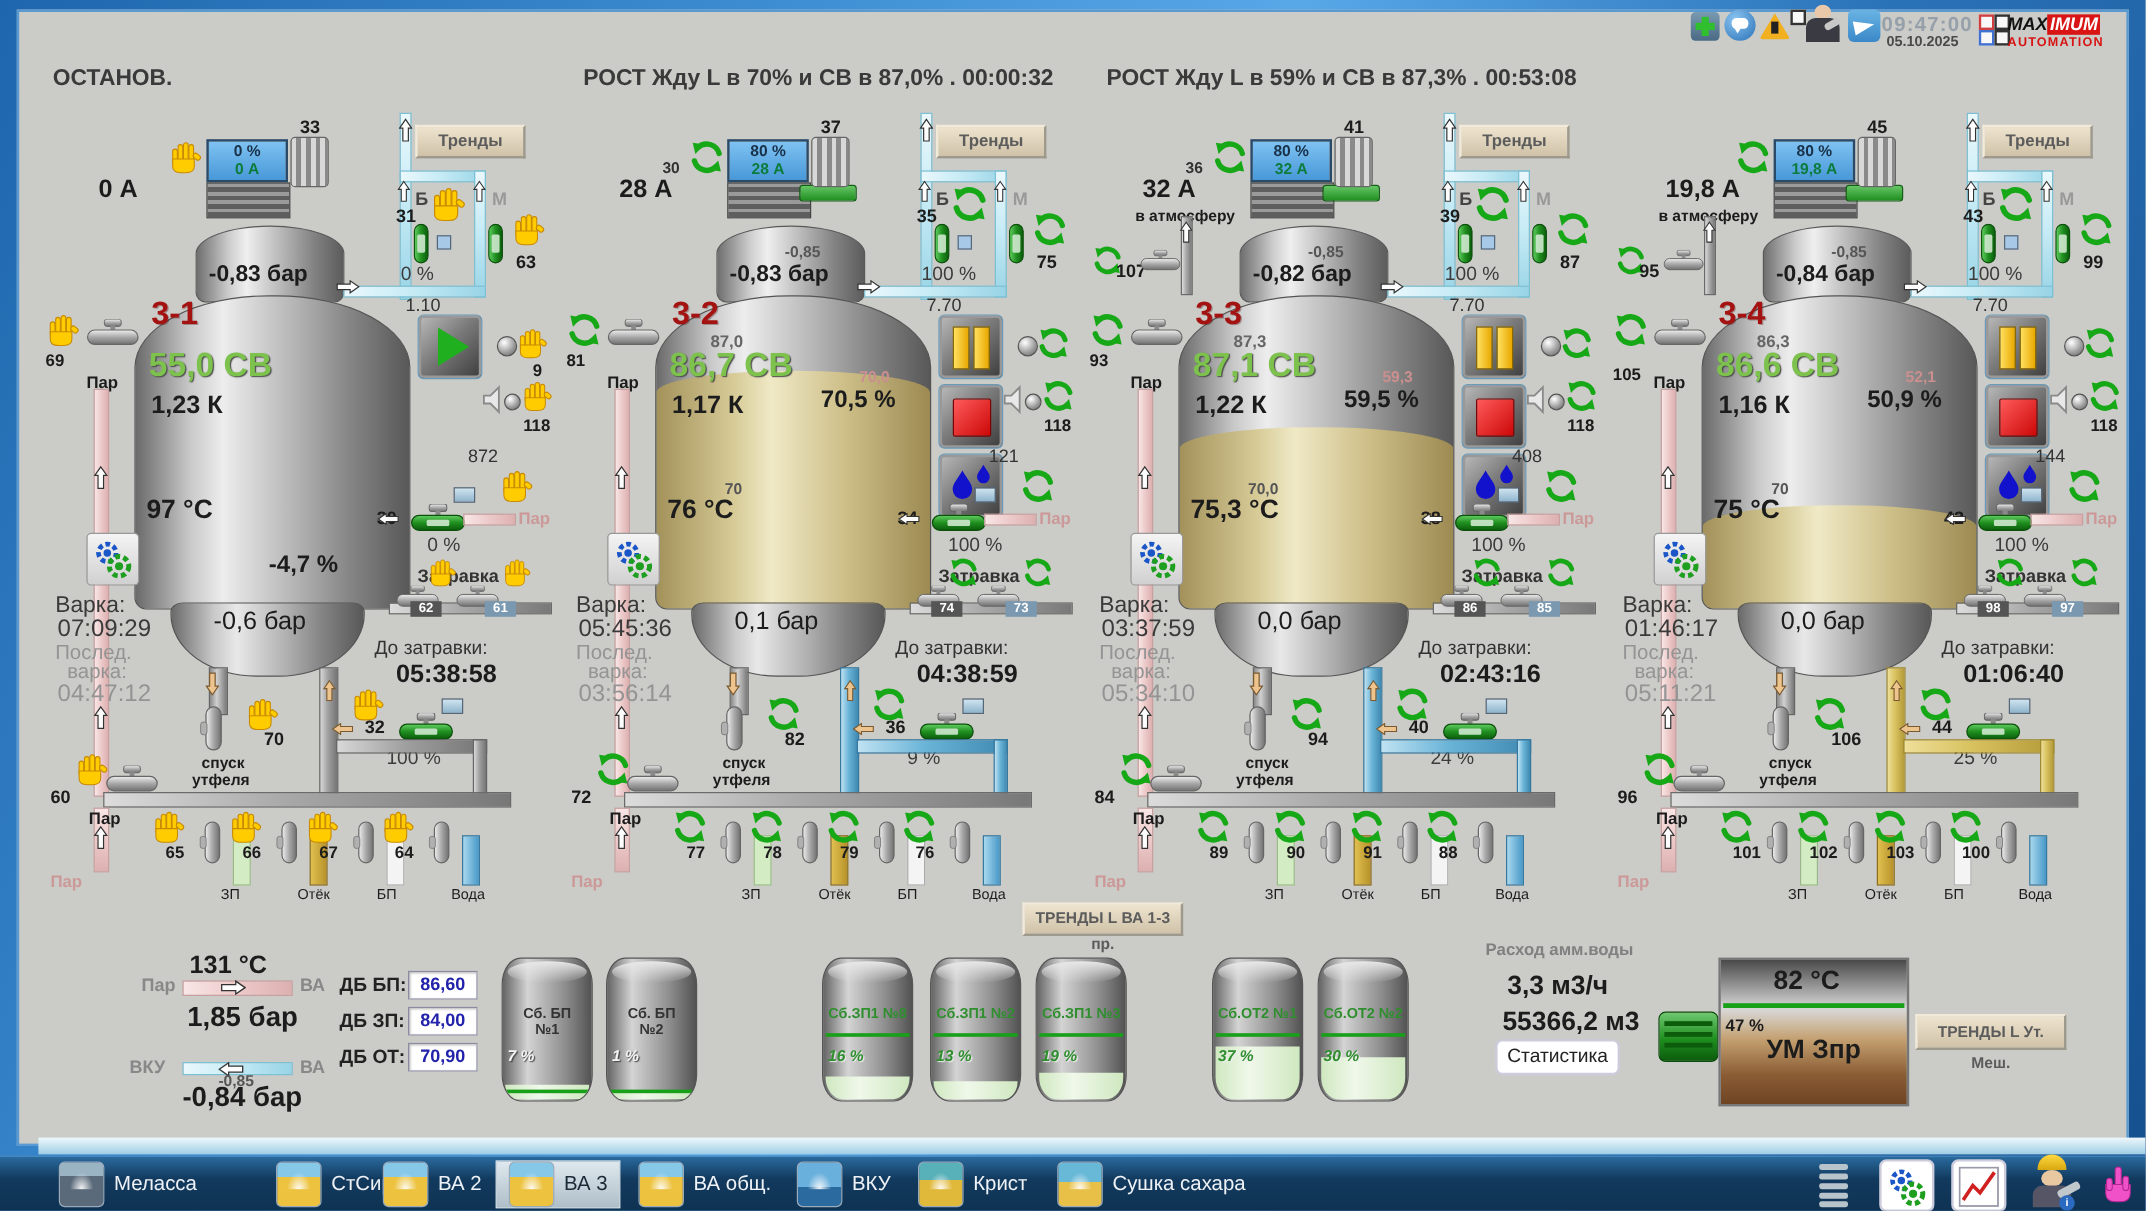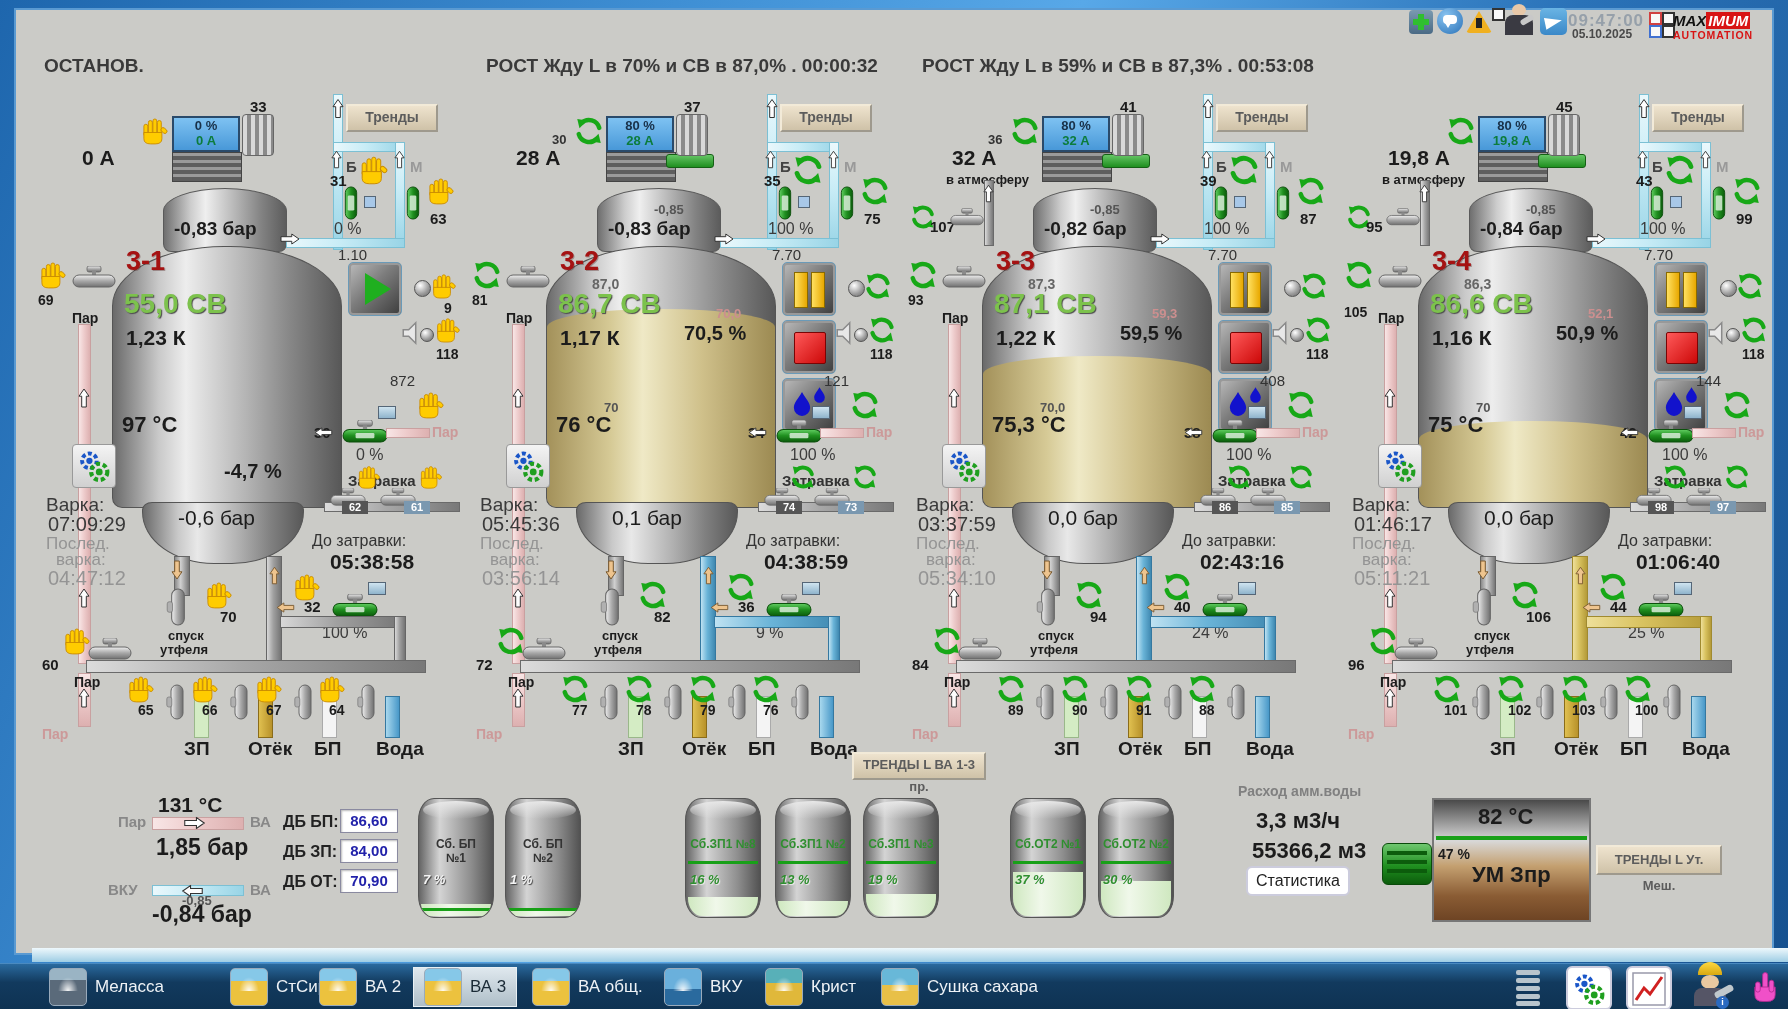--- a/index.html
+++ b/index.html
@@ -82,21 +82,21 @@
   .pbar{position:absolute;top:9px;width:12px;height:34px;background:linear-gradient(90deg,#ffe060,#e8a800);border:1px solid #8a6a00}
   .stopsq{position:absolute;left:11px;top:11px;width:30px;height:30px;background:linear-gradient(135deg,#ff5a5a,#cc0808);border:1px solid #7a0404;border-radius:2px}
   .varka-l{font-size:19px;color:#3a3a3a}
   .varka-v{font-size:20px;color:#3a3a3a}
   .gray-l{font-size:17px;color:#949494}
   .gray-v{font-size:20px;color:#949494}
   .zatr-l{font-weight:bold;font-size:15px;color:#333}
   .dz-l{font-size:16px;color:#333}
   .dz-v{font-weight:bold;font-size:21px}
   .spusk-l{font-weight:bold;font-size:13px}
-  .out-l{font-weight:bold;font-size:19px}
+  .out-l{font-weight:normal;font-size:12px}
   .zvbox{position:absolute;width:26px;height:13px;font-weight:bold;font-size:11px;color:#fff;text-align:center;line-height:13px}
   .sdisp{position:absolute;width:16px;height:11px;background:linear-gradient(180deg,#cfe4f0,#8fb4cc);border:1px solid #567}
   .circ{position:absolute;border-radius:50%;background:radial-gradient(circle at 35% 30%,#fff,#9a9a9a 60%,#666);border:1px solid #555}
   
   .dbbox{position:absolute;width:56px;height:22px;background:#fff;border:1px solid #8a8aa0;box-shadow:inset 1px 1px 2px #bbb;font-weight:bold;font-size:15px;color:#2222aa;text-align:center;line-height:22px}
   .dblabel{position:absolute;font-weight:bold;font-size:16px;color:#222}
   .tank{position:absolute;top:798px;width:74px;height:118px;background:linear-gradient(90deg,#646464,#d4d4d4 28%,#8e8e8e 70%,#525252);border-radius:16px/22px;border:1px solid #555;overflow:hidden}
   .tank::before{content:"";position:absolute;left:4px;top:2px;right:4px;height:18px;background:linear-gradient(180deg,#e8e8e8,rgba(200,200,200,0));border-radius:50%}
   .tfill{position:absolute;left:2px;bottom:1px;right:2px;background:linear-gradient(90deg,#cfe8c0,#f0f8ea 40%,#cfe8c0);border-radius:0 0 14px 14px/0 0 18px 18px}
   .tline{position:absolute;left:2px;right:2px;height:3px;background:#18a018}

